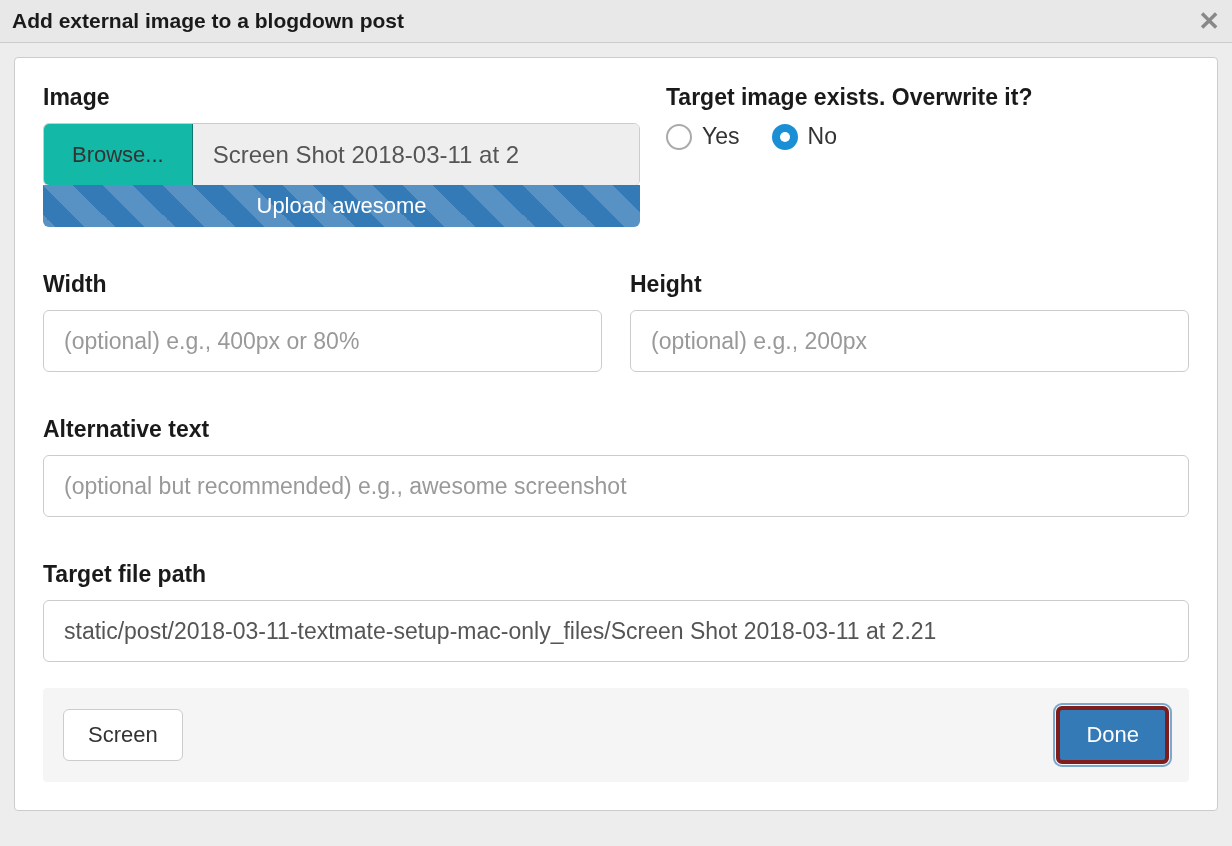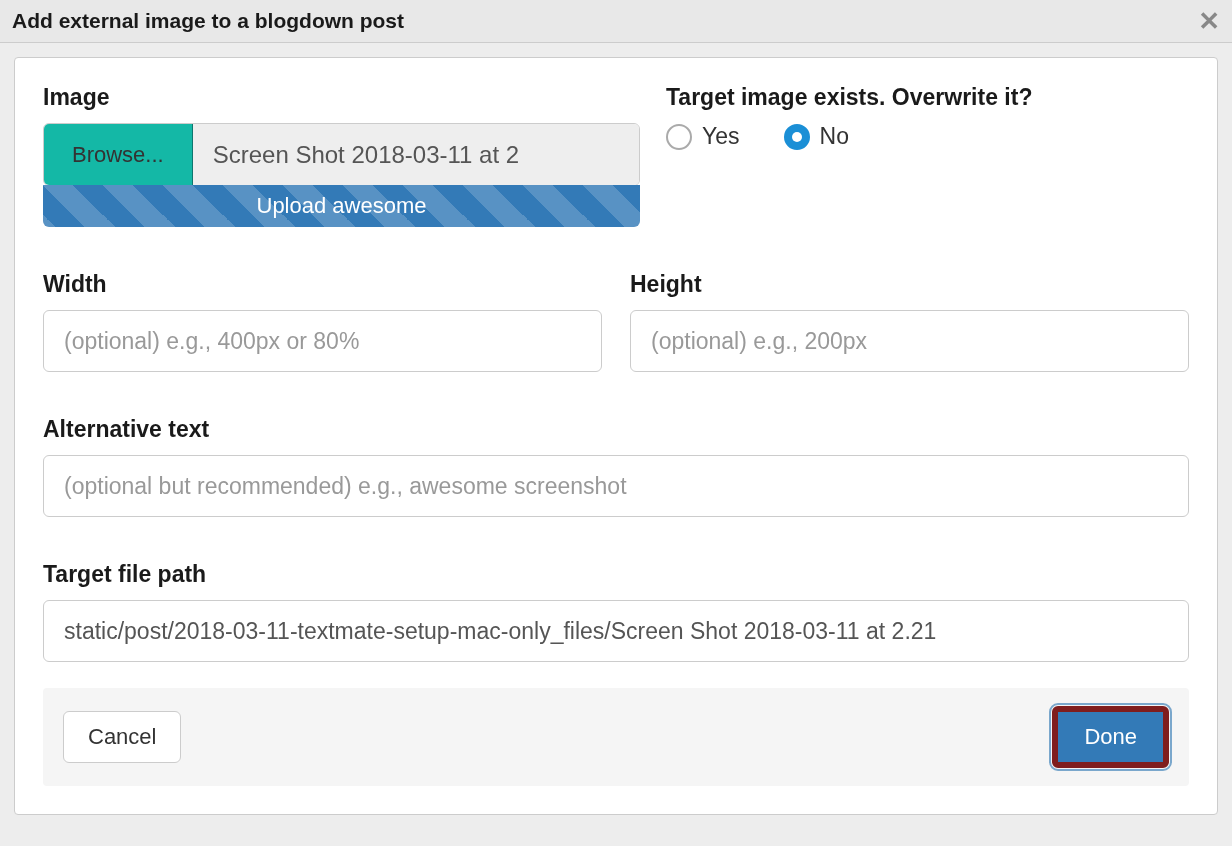--- a/index.html
+++ b/index.html
@@ -115,21 +115,21 @@
       background-size: 60px 60px;
       color: #fff;
       display: flex;
       align-items: center;
       justify-content: center;
       font-size: 22px;
     }
     .radio-group {
       display: flex;
       align-items: center;
-      gap: 24px;
+      gap: 12px;
       margin-top: 6px;
     }
     .radio-item {
       display: flex;
       align-items: center;
       gap: 10px;
       margin-right: 20px;
       cursor: pointer;
     }
     .radio-outer {
@@ -185,21 +185,21 @@
       background: #fff;
       border: 1px solid #ccc;
       border-radius: 6px;
       padding: 12px 24px;
       font-size: 22px;
       color: #333;
       cursor: pointer;
     }
     .done-btn {
       background: #337ab7;
-      border: 6px solid #7f1d1d;
+      border: 4px solid #7f1d1d;
       border-radius: 6px;
       padding: 12px 26px;
       font-size: 22px;
       color: #fff;
       cursor: pointer;
       outline: 2px solid #7aa7cc;
       outline-offset: 1px;
     }
   </style>
 </head>
@@ -257,18 +257,18 @@
       <span class="label">Alternative text</span>
       <input type="text" class="text-input" placeholder="(optional but recommended) e.g., awesome screenshot" style="">
     </div>
 
     <div class="section-gap">
       <span class="label">Target file path</span>
       <input type="text" class="text-input" value="static/post/2018-03-11-textmate-setup-mac-only_files/Screen Shot 2018-03-11 at 2.21" style="">
     </div>
 
     <div class="footer">
-      <button class="cancel-btn">Cancel</button>
+      <button class="cancel-btn">Screen</button>
       <button class="done-btn">Done</button>
     </div>
 
   </div>
 </div>
 
 </body></html>

